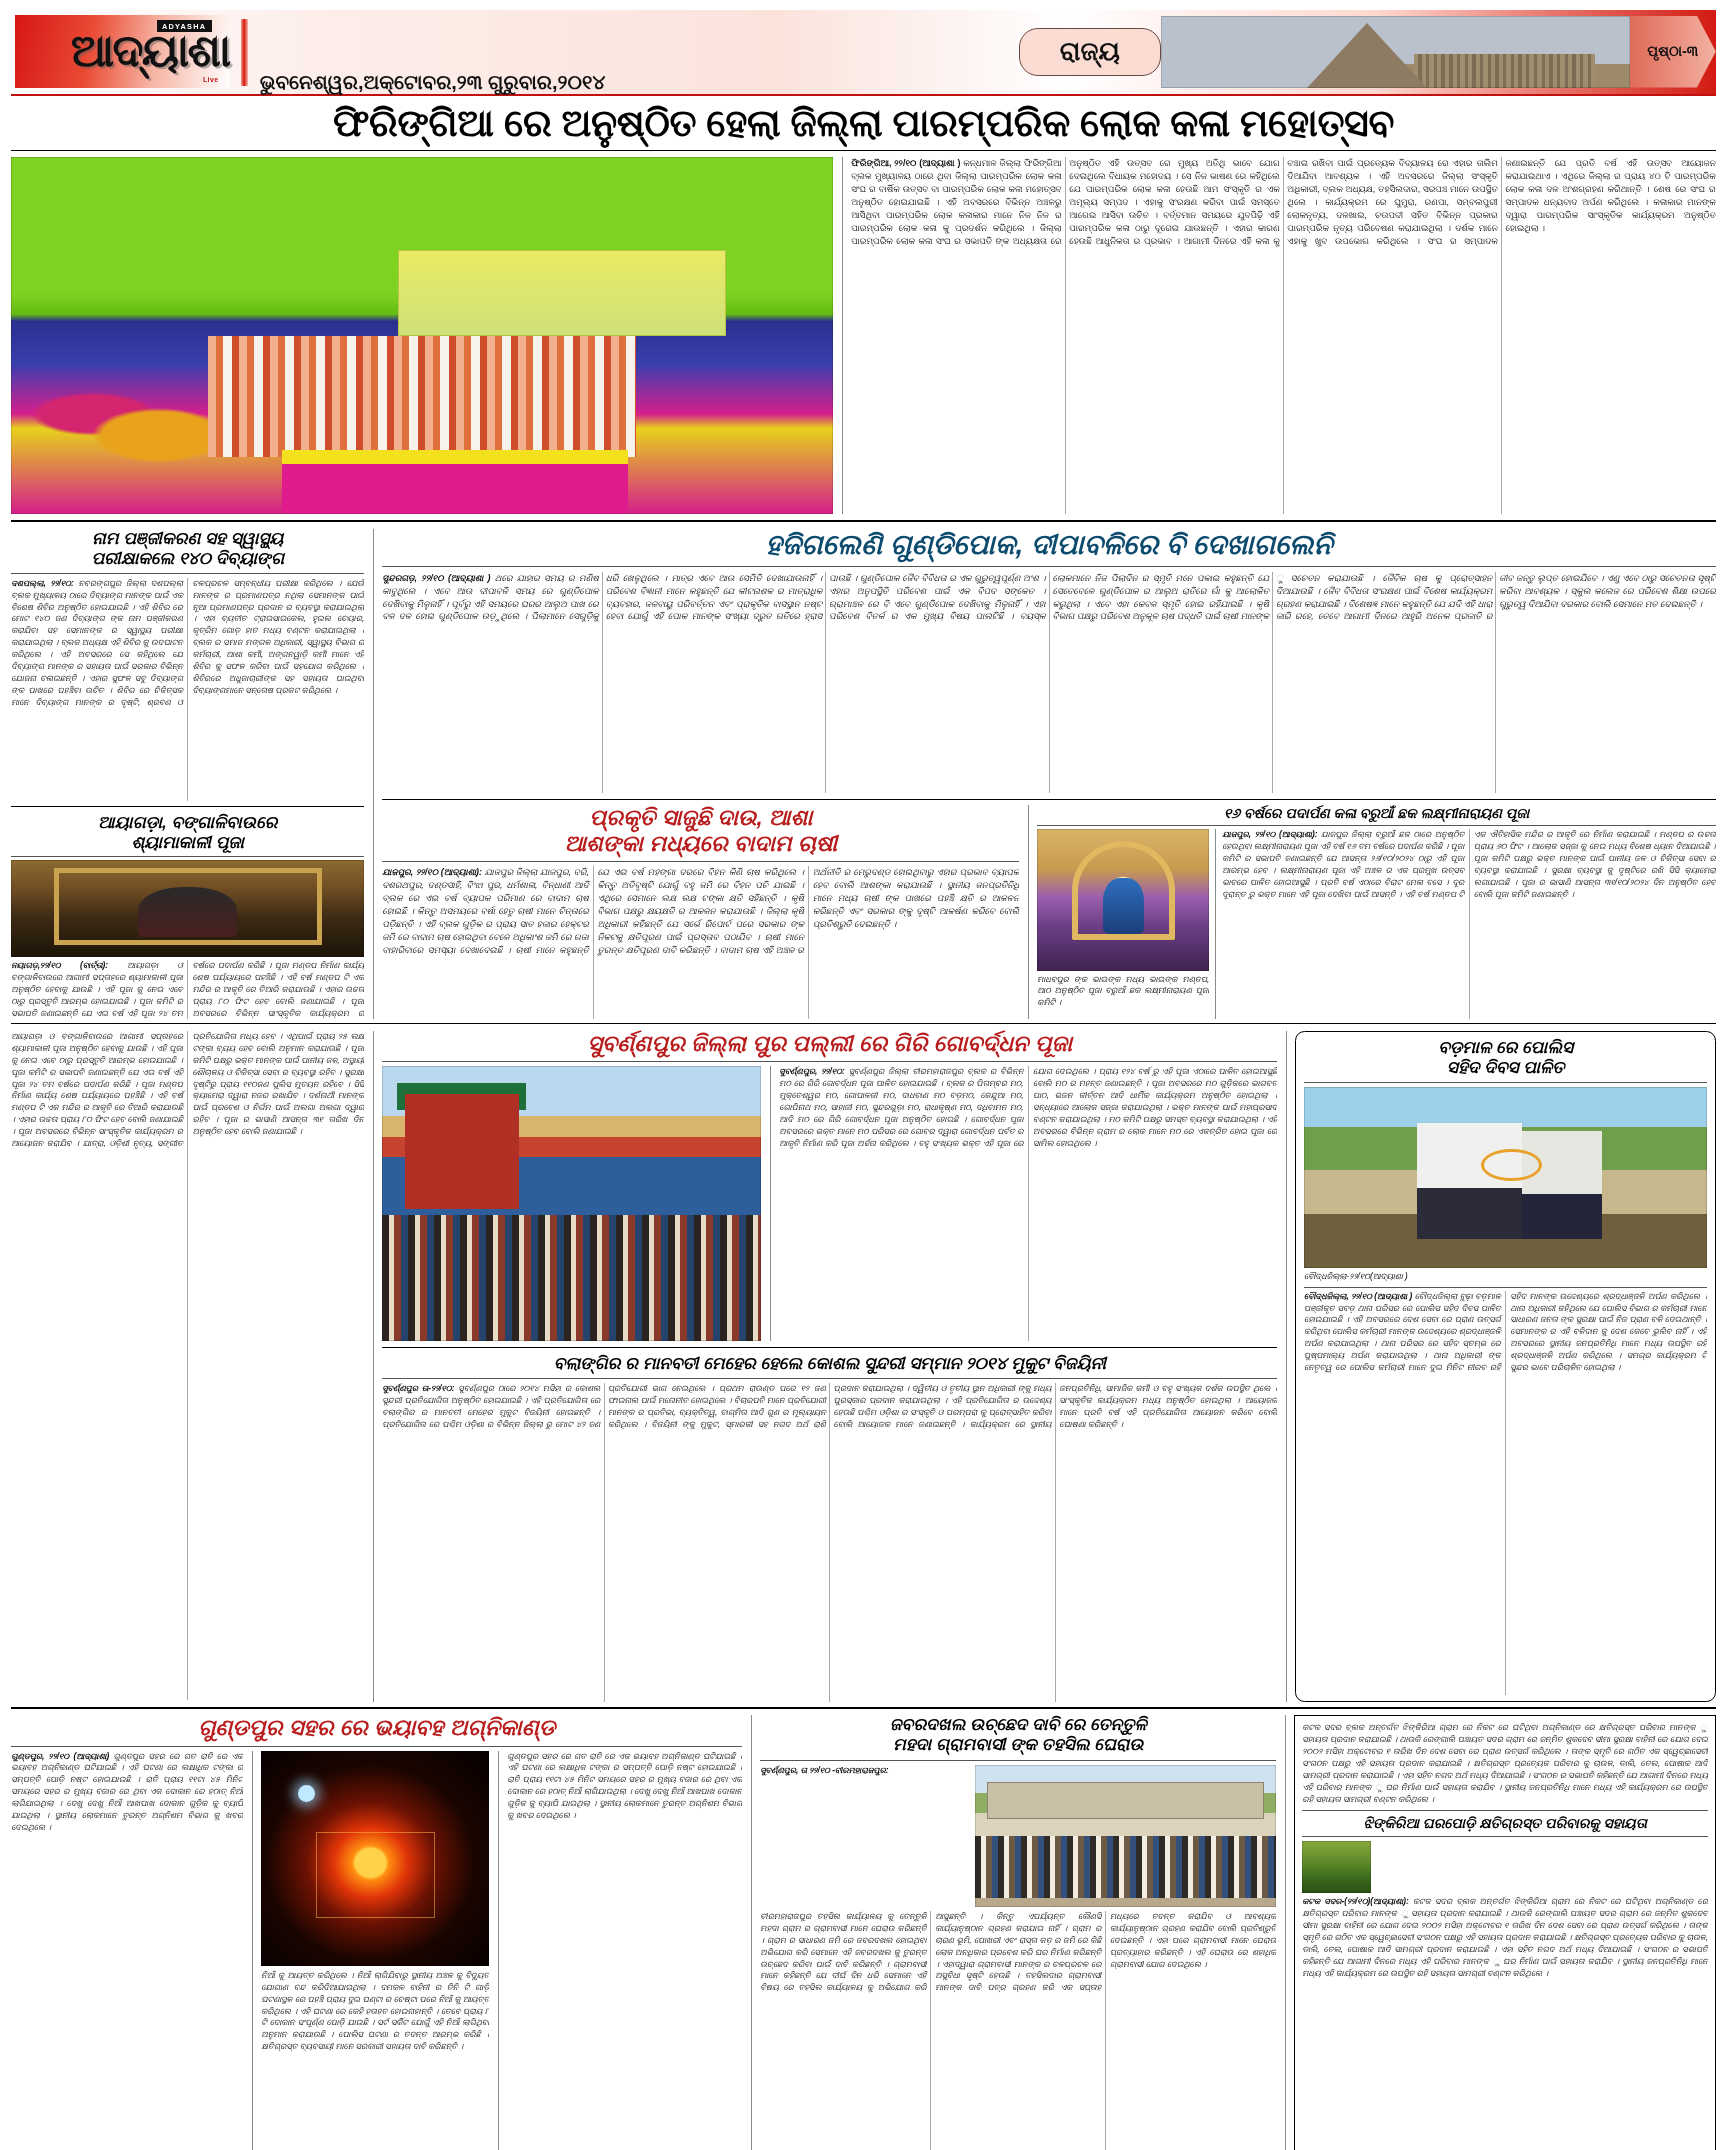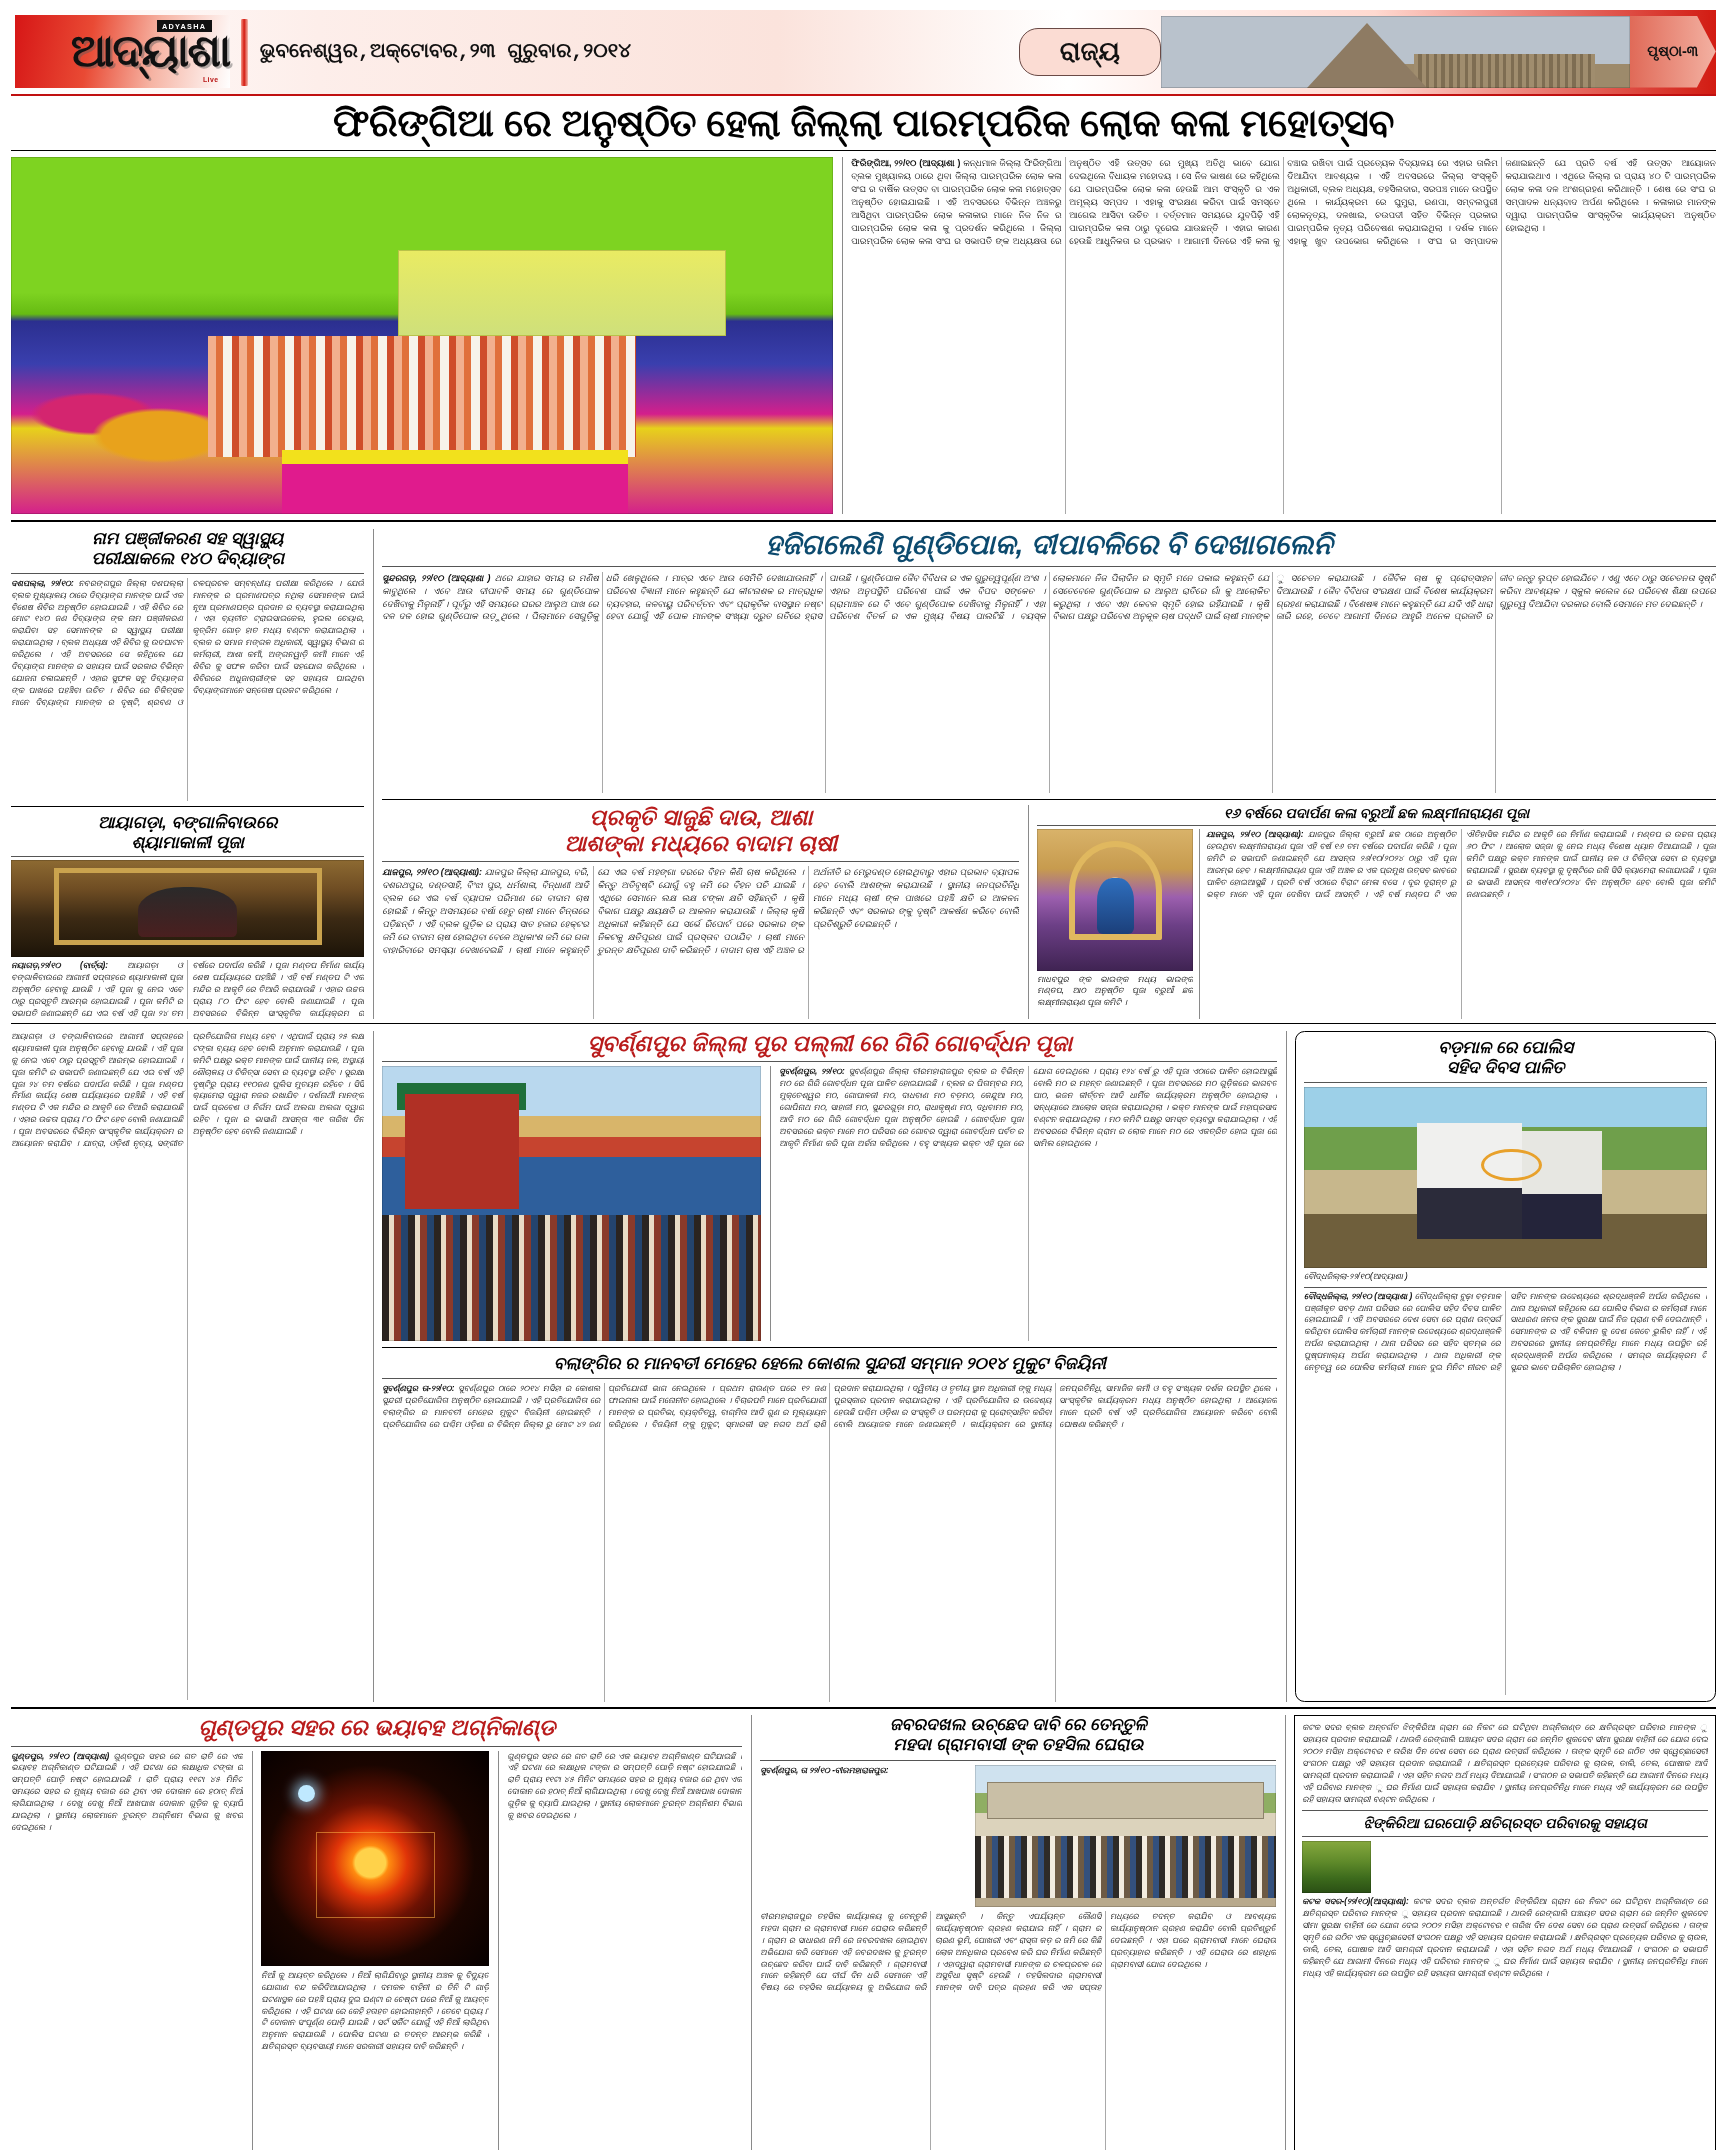--- a/index.html
+++ b/index.html
@@ -35,21 +35,21 @@
   .logo-tag {
     position: absolute; top: 5.2px; right: 18px;
     background: #111; color: #fff; font-size: 7.3px; letter-spacing: 1.3px;
     padding: 1.7px 5.2px; font-weight: 700;
   }
   .logo-sub {
     position: absolute; bottom: 4.3px; right: 11.2px;
     color: #b81414; font-size: 6.9px; font-weight: 700; letter-spacing: 0.4px;
   }
   .red-bar { width: 7.7px; background: linear-gradient(90deg,#f59a8a,#d41a10 45%,#f3bbae); margin: 9.5px 11.2px 7.7px 11.2px; border-radius: 1.3px; flex-shrink: 0;}
-  .dateline-wrap { flex: 1; display: flex; align-items: center; position: relative; font-family: Liberation Mono, monospace; }
+  .dateline-wrap { flex: 1; display: flex; align-items: flex-end; position: relative; }
   .dateline { font-size: 20px; font-weight: 700; color: #111; letter-spacing: 0px; white-space: nowrap;}
   .section-chip {
     width: 142px; height: 48px; margin: auto 0; flex-shrink: 0;
     border: 1.3px solid #6a4a46; border-radius: 19px;
     background: #fbdcd3;
     display: flex; align-items: center; justify-content: center;
   }
   .section-chip span { font-size: 26px; font-weight: 900; color: #111; }
   .temple-strip {
     width: 469px; margin: 6.9px 0 5.2px 0; flex-shrink: 0;
@@ -275,21 +275,21 @@
             </div>
           </div>
         </div>
 
         <div class="vline"></div>
 
         <div class="col" style="flex:1">
           <div class="h5">୧୬ ବର୍ଷରେ ପଦାର୍ପଣ କଳା ବରୁଆଁ ଛକ ଲକ୍ଷ୍ମୀନାରାୟଣ ପୂଜା</div>
           <div class="rule-h-thin" style="margin:3.4px 0"></div>
           <div class="row gap-s" style="flex:1;overflow:hidden">
-            <div class="col" style="width:156px">
+            <div class="col" style="width:172px">
               <div class="photo ph-deity" style="width:100%;height:142px">
                 <div class="arch"></div>
                   <div class="idol"></div>
               </div>
               <div class="cap" style="margin-top:2.6px;max-height:39px;overflow:hidden">ମାଧବପୁର ଙ୍କ ଭାଇଙ୍କ ମଧ୍ୟ ଭାଇଙ୍କ ମଣ୍ଡପ, ଆଠ ଅନୁଷ୍ଠିତ ପୂଜା ବରୁଆଁ ଛକ ଲକ୍ଷ୍ମୀନାରାୟଣ ପୂଜା କମିଟି ।</div>
             </div>
             <div class="vline"></div>
             <div class="cols2" style="flex:1;overflow:hidden">
               <div class="body-sm">
                 <b>ଯାଜପୁର, ୨୨/୧୦ (ଆଦ୍ୟାଶା):</b>

